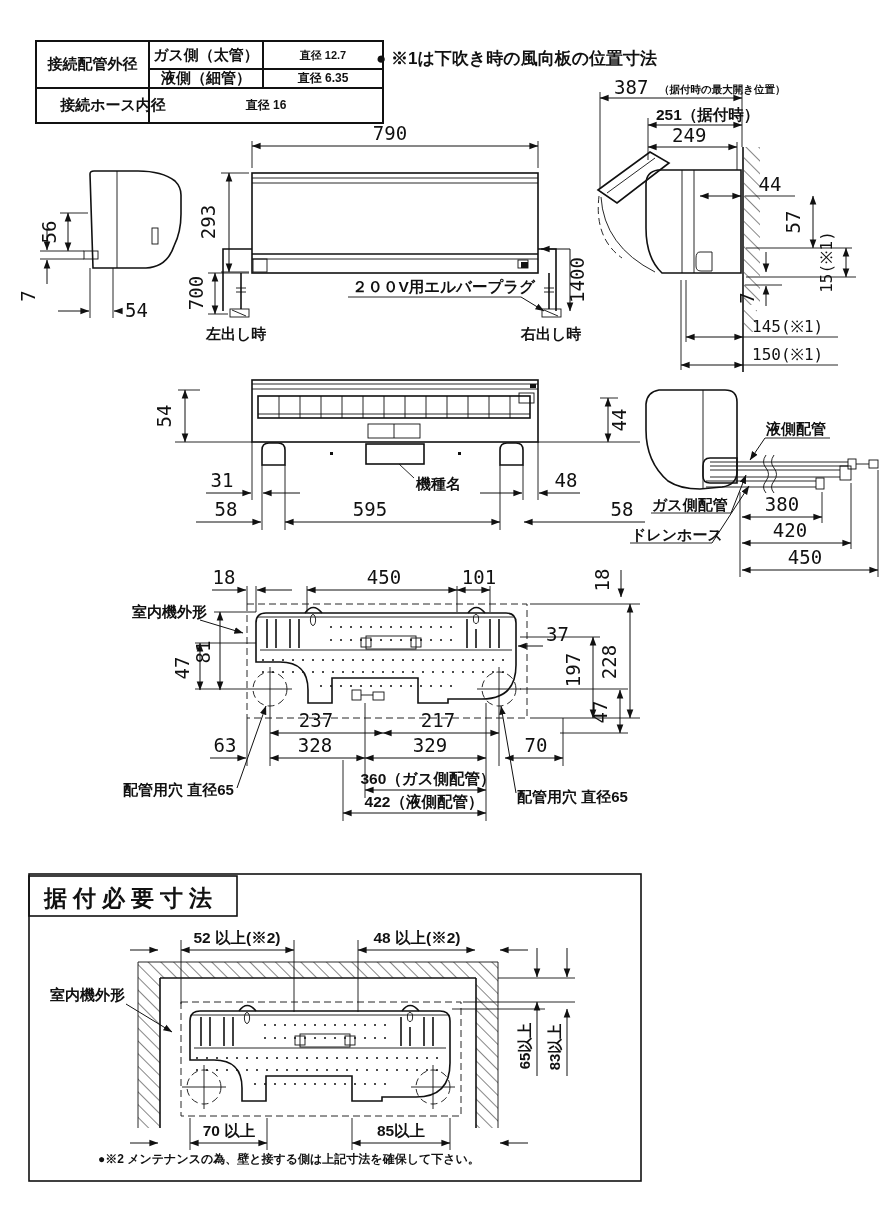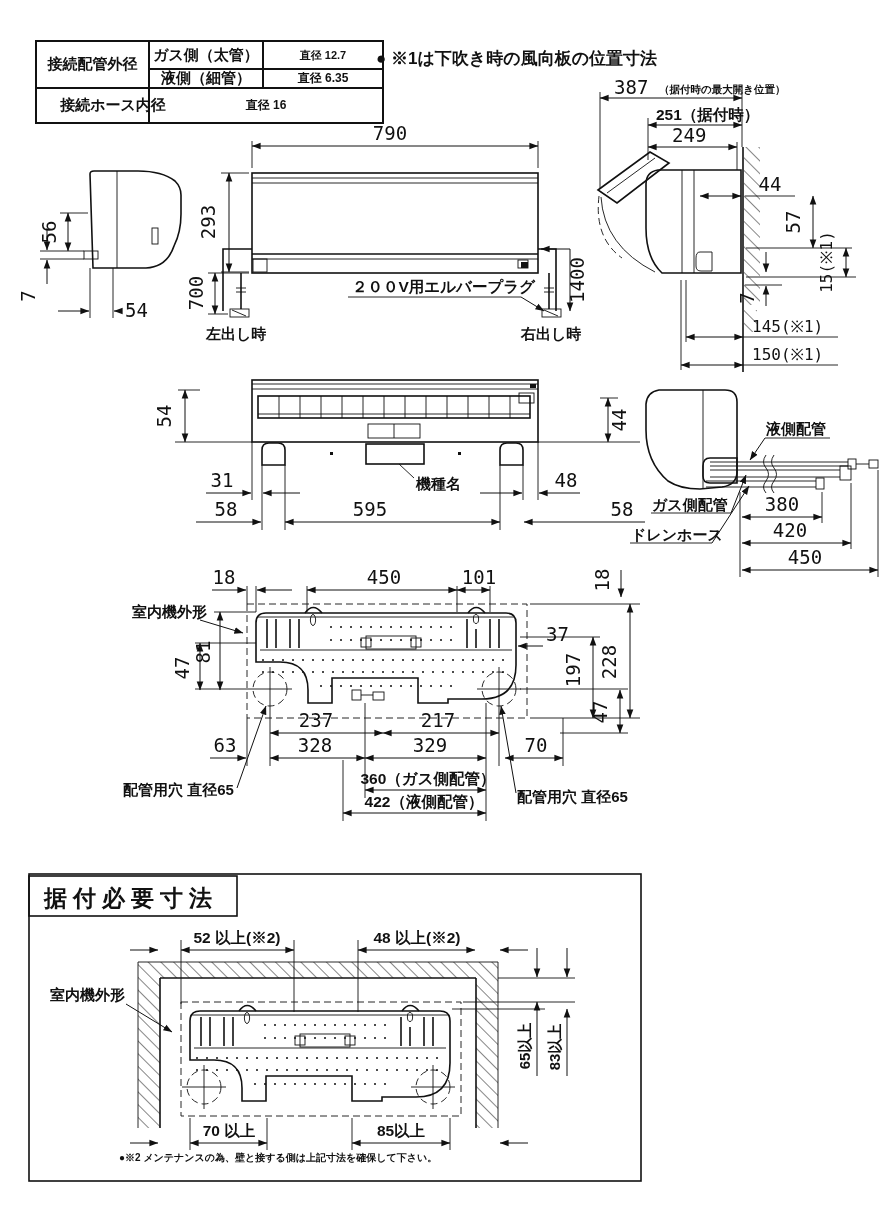--- a/index.html
+++ b/index.html
@@ -14,21 +14,21 @@
   #spec-table .bt{border-top:2px solid #111;}
   #spec-table .a{grid-column:1;grid-row:1/3;}
   #spec-table .b{grid-column:2;grid-row:1;text-align:right;}
   #spec-table .c{grid-column:3;grid-row:1;font-size:11px;}
   #spec-table .d{grid-column:2;grid-row:2;}
   #spec-table .e{grid-column:3;grid-row:2;font-size:12px;}
   #spec-table .f{grid-column:1;grid-row:3;padding-left:41px;}
   #spec-table .g{grid-column:2/4;grid-row:3;font-size:12px;}
   .overlay{position:absolute;white-space:nowrap;}
   #note-top{left:376px;top:47px;font-size:17px;font-weight:600;}
-  #footnote{left:98px;top:1151px;font-size:10px;font-weight:600;margin-left:21px;}
+  #footnote{left:98px;top:1151px;font-size:12px;font-weight:600;}
   
   svg{position:absolute;left:0;top:0;}
   .s{stroke:#111;stroke-width:1.6;fill:none;}
   .t{stroke:#111;stroke-width:0.9;fill:none;}
   .dm{stroke:#111;stroke-width:1;fill:none;}
   .dash{stroke-dasharray:7 4;}
   .dot{stroke-dasharray:2 8;stroke-width:1.6;}
   .cl{stroke-dasharray:14 4 3 4;stroke-width:0.9;}
   text{fill:#111;}
   .n{font-family:"DejaVu Sans Mono","Liberation Mono",monospace;font-size:19px;}

